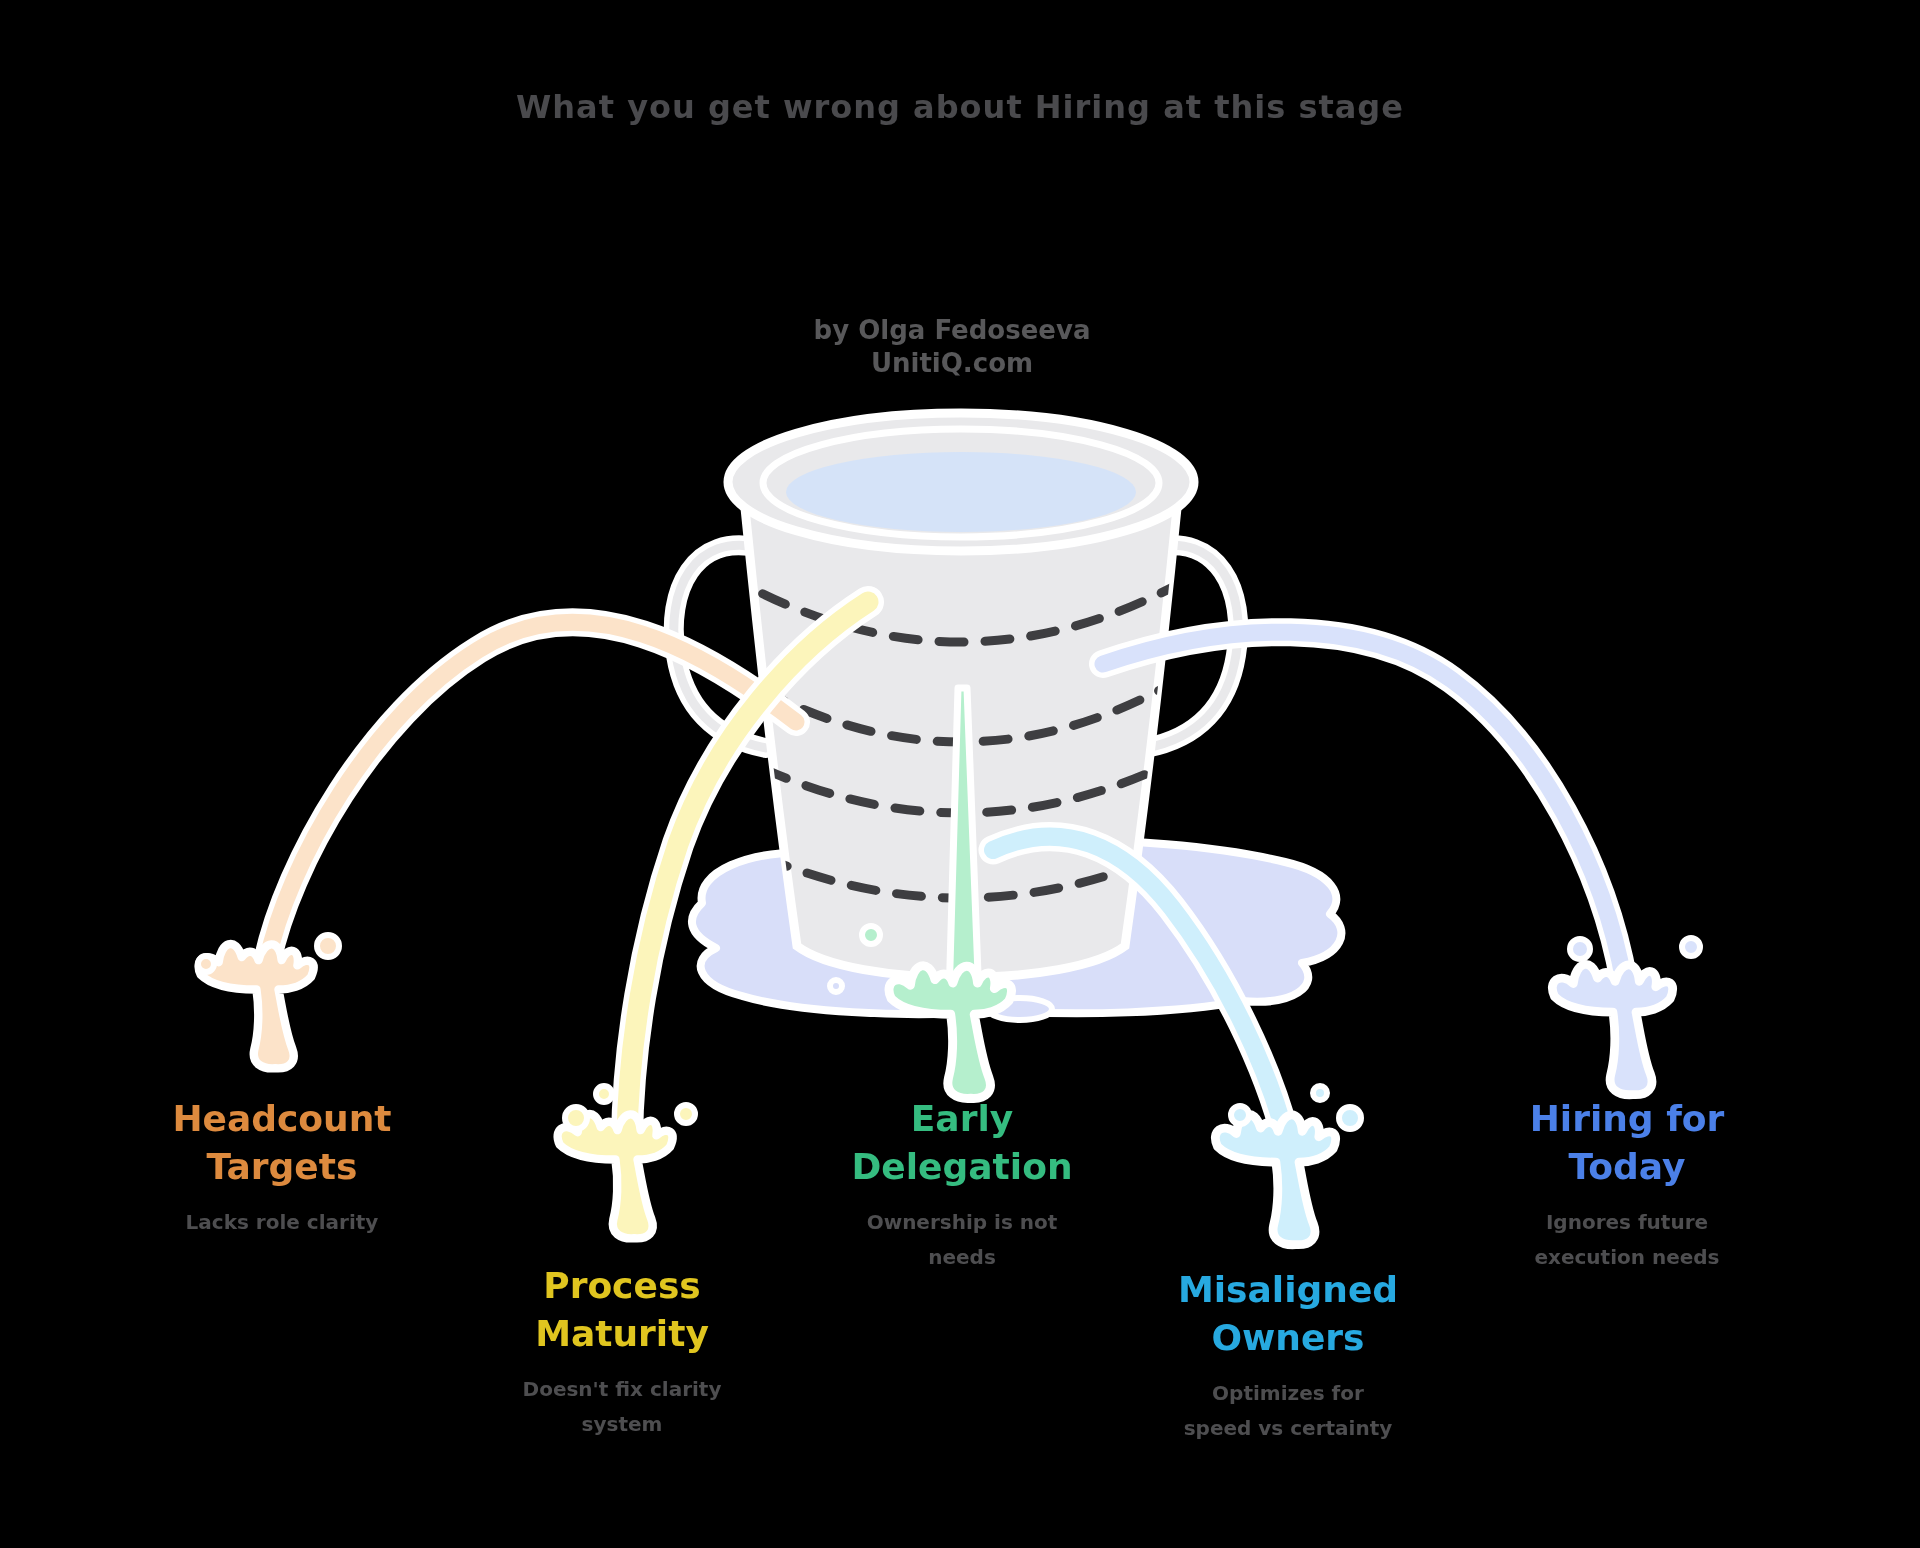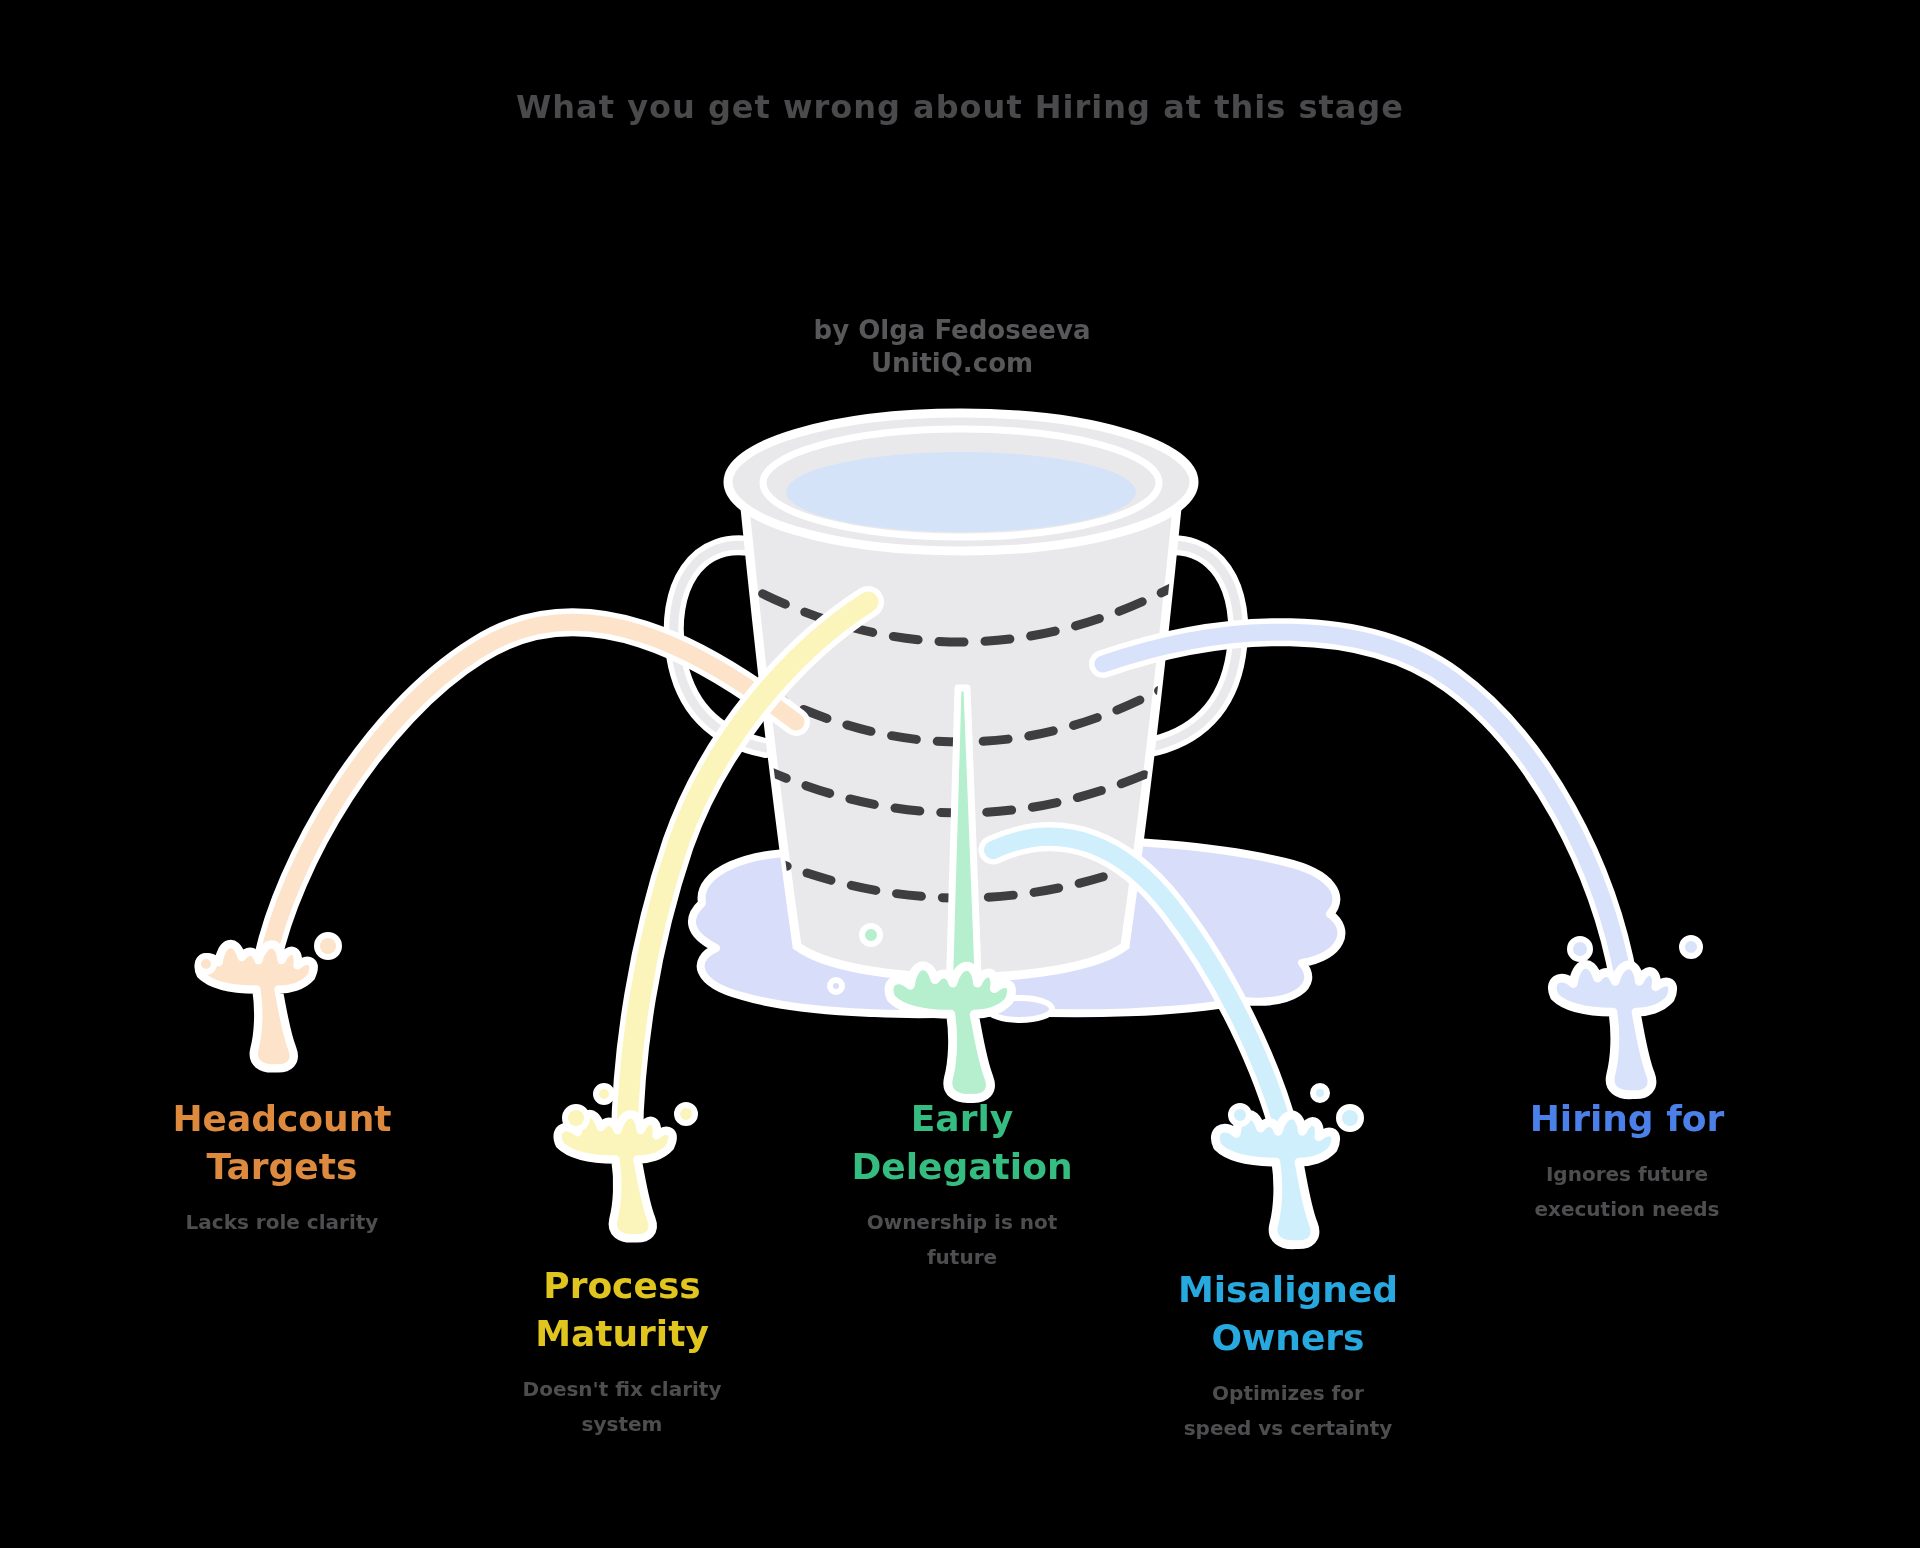--- a/index.html
+++ b/index.html
@@ -208,38 +208,39 @@
     </div>
   </div>
 
   <div class="label label-early-delegation">
     <div class="label-heading">
       <span class="label-line">Early</span>
       <span class="label-line">Delegation</span>
     </div>
     <div class="label-subtitle">
       <span class="label-line">Ownership is not</span>
-      <span class="label-line">future</span>
+      <span class="label-line">needs</span>
     </div>
   </div>
 
   <div class="label label-misaligned-owners">
     <div class="label-heading">
       <span class="label-line">Misaligned</span>
       <span class="label-line">Owners</span>
     </div>
     <div class="label-subtitle">
       <span class="label-line">Optimizes for</span>
       <span class="label-line">speed vs certainty</span>
     </div>
   </div>
 
   <div class="label label-hiring-for-today">
     <div class="label-heading">
       <span class="label-line">Hiring for</span>
+      <span class="label-line">Today</span>
     </div>
     <div class="label-subtitle">
       <span class="label-line">Ignores future</span>
       <span class="label-line">execution needs</span>
     </div>
   </div>
 
 </div>
 
 </body></html>

